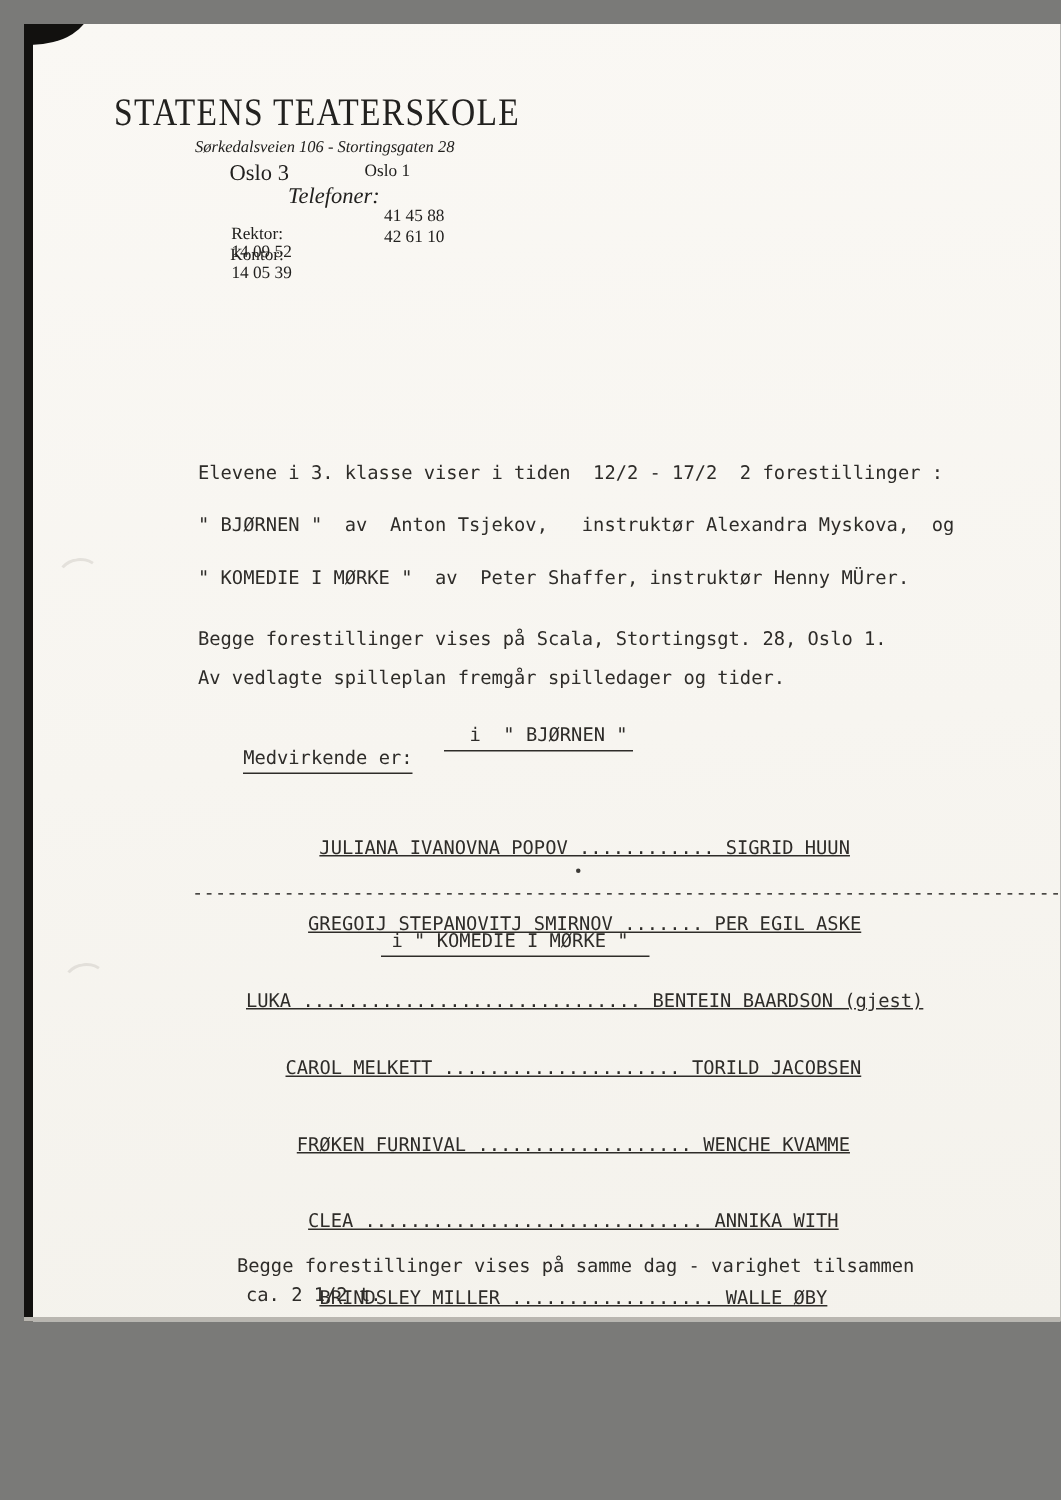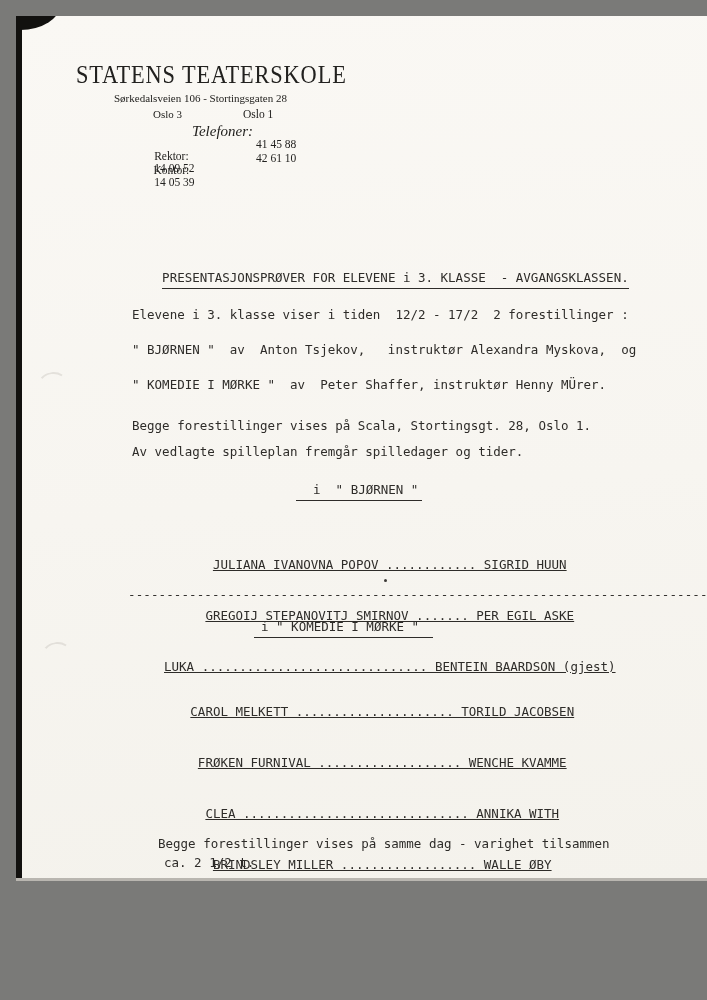--- a/index.html
+++ b/index.html
@@ -17,22 +17,22 @@
   .edge-bottom{position:absolute;left:0;bottom:0;width:707px;height:3px;background:#b9b6b0;}
   .edge-right{position:absolute;left:698px;top:385px;width:1px;height:615px;background:#c2bfba;}
   .hole{position:absolute;width:26px;height:22px;border:2px solid rgba(90,85,75,0.13);
         border-left-color:transparent;border-bottom-color:transparent;border-right-color:transparent;
         border-radius:50%;transform:rotate(-8deg);}
   .stray-dot{position:absolute;width:3px;height:3px;border-radius:50%;background:#3c3a36;}
   
   .serif{font-family:"Liberation Serif",serif;color:#22211f;}
   .lh-name{position:absolute;left:60px;top:44px;font-size:26px;letter-spacing:1px;
            transform:scaleX(0.86);transform-origin:left top;white-space:pre;}
-  .lh-address{position:absolute;left:98px;top:76px;font-size:11px;white-space:pre;}
-  .lh-oslo-l{position:absolute;left:137px;top:92px;font-size:11px;white-space:pre;font-family:Liberation Serif, serif;}
+  .lh-address{position:absolute;left:114px;top:76px;font-size:11px;font-style:italic;white-space:pre;}
+  .lh-oslo-l{position:absolute;left:137px;top:92px;font-size:15px;white-space:pre;font-family:Liberation Serif, serif;}
   .lh-oslo-r{position:absolute;left:227px;top:92px;font-size:11.5px;white-space:pre;}
   .lh-tel{position:absolute;left:176px;top:107px;font-size:15px;font-style:italic;white-space:pre;}
   .ph-row{position:absolute;left:115px;font-size:11.5px;white-space:pre;}
   .ph-row .alt{position:absolute;left:125px;top:0;}
   
   .tline{position:absolute;white-space:pre;font-size:12.5px;color:#2e2c29;}
   .dateline{position:absolute;left:447px;top:132px;white-space:pre;}
   .dateline .printed{font-family:"Liberation Serif",serif;font-size:12.5px;color:#22211f;}
   .dateline .typed{font-size:13px;margin-left:8px;}
   .u{border-bottom:1.6px solid #2e2c29;padding-bottom:3px;}
@@ -65,31 +65,31 @@
       <span class="alt">41 45 88</span>
     </div>
     <div class="serif ph-row" style="top:136px;">
       <span>Kontor:</span>
       <span style="margin-left:6px;">14 05 39</span>
       <span class="alt">42 61 10</span>
     </div>
   </div>
 
 
-  <div class="tline" style="left:116px;top:239px;">
-    <span class="u">PRESENTASJONSPRØVER FOR ELEVENE i 3. KLASSE  - AVGANGSKLASSEN.</span>
-  </div>
 
   <div class="tline" style="left:116px;top:291px;">Elevene i 3. klasse viser i tiden  12/2 - 17/2  2 forestillinger :</div>
   <div class="tline" style="left:116px;top:326px;">" BJØRNEN "  av  Anton Tsjekov,   instruktør Alexandra Myskova,  og</div>
   <div class="tline" style="left:116px;top:361px;">" KOMEDIE I MØRKE "  av  Peter Shaffer, instruktør Henny MÜrer.</div>
 
   <div class="tline" style="left:116px;top:402px;">Begge forestillinger vises på Scala, Stortingsgt. 28, Oslo 1.</div>
   <div class="tline" style="left:116px;top:428px;">Av vedlagte spilleplan fremgår spilledager og tider.</div>
 
+  <div class="tline" style="left:116px;top:466px;">
+    <span class="u">Medvirkende er:</span>
+  </div>
   <div class="tline u" style="left:280px;top:466px;padding-left:17px;padding-right:4px;">i  " BJØRNEN "</div>
 
   <div class="cast" style="top:506px;">
     <div>JULIANA IVANOVNA POPOV ............ SIGRID HUUN</div>
     <div>GREGOIJ STEPANOVITJ SMIRNOV ....... PER EGIL ASKE</div>
     <div>LUKA .............................. BENTEIN BAARDSON (gjest)</div>
   </div>
 
   <div class="sep">----------------------------------------------------------------------------</div>
 

